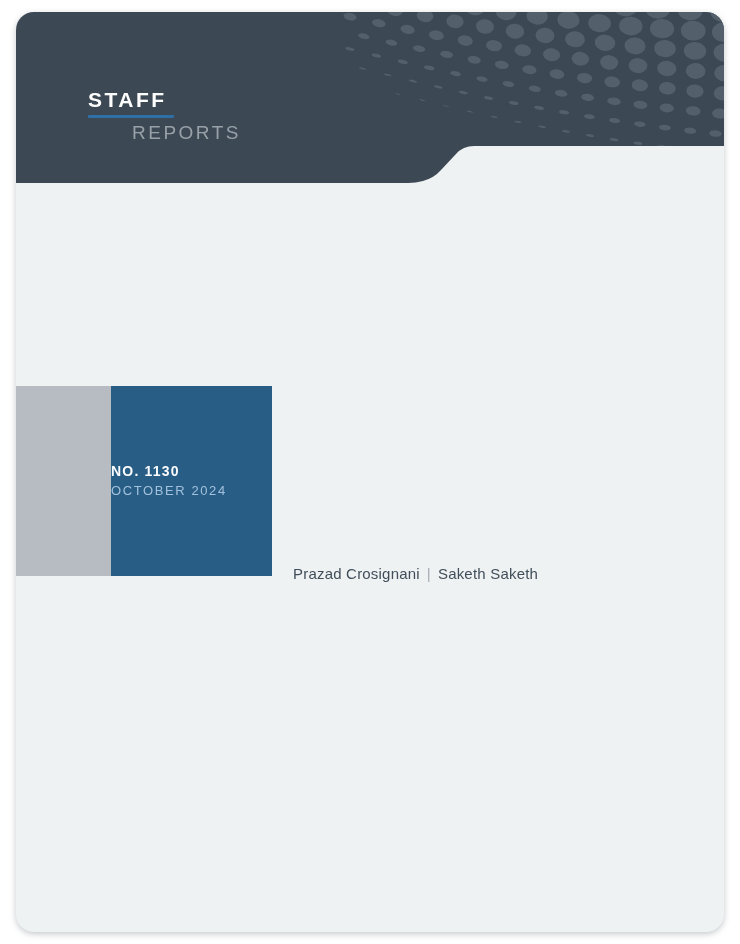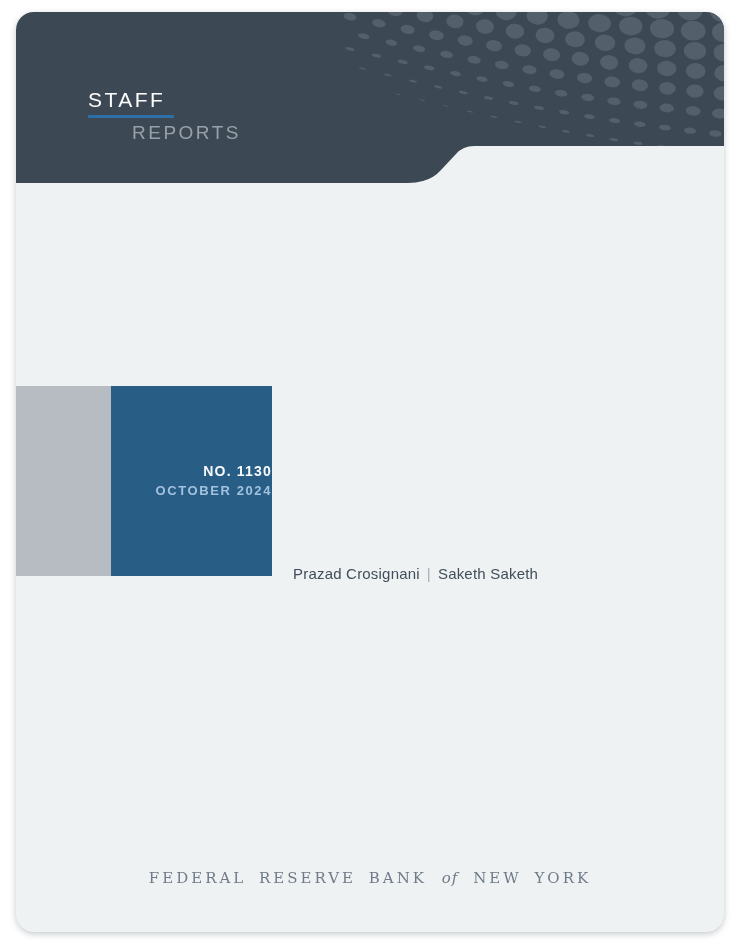--- a/index.html
+++ b/index.html
@@ -24,47 +24,47 @@
     font-family:"Liberation Sans",sans-serif;}
   .card{
     position:absolute;left:16px;top:12px;width:708px;height:920px;
     background:var(--card-bg,#eff2f3);
     border-radius:18px;overflow:hidden;
     box-shadow:0 2px 6px rgba(90,100,112,0.35);
   }
   .header-svg{position:absolute;left:0;top:0;display:block;}
   .brand{position:absolute;left:72px;top:77px;}
   .brand-staff{
-    color:var(--staff-color,#fdfdfd);font-size:21px;font-weight:normal;
+    color:var(--staff-color,#fdfdfd);font-size:21px;font-weight:bold;
     letter-spacing:2.5px;line-height:22px;
   }
   .brand-underline{
     width:86px;height:3px;background:var(--staff-underline,#2f6fa7);
     margin-top:4px;border-radius:1px;
   }
   .brand-reports{
     color:var(--reports-color,#99a1a8);font-size:19px;font-weight:400;
     letter-spacing:2.5px;margin-top:5px;line-height:20px;margin-left:44px;
   }
   .gray-box{
     position:absolute;left:0;top:374px;width:95px;height:190px;
     background:var(--gray-box,#b6bcc2);
   }
   .blue-box{
     position:absolute;left:95px;top:374px;width:161px;height:190px;
     background:var(--blue-box,#285d86);
-    display:flex;flex-direction:column;align-items:flex-end;justify-content:center;
+    display:flex;flex-direction:column;align-items:flex-start;justify-content:center;
     text-align:center;
   }
   .report-number{
     color:var(--number-color,#fafbfc);font-size:14px;font-weight:bold;
     letter-spacing:1.2px;line-height:17px;
   }
   .report-date{
-    color:var(--date-color,#a3c1dc);font-size:13px;font-weight:700;
+    color:var(--date-color,#a3c1dc);font-size:13px;font-weight:400;
     letter-spacing:1.6px;line-height:16px;margin-top:3px;
   }
   .title-block{
     position:absolute;left:275px;top:433px;width:420px;
     font-family:"DejaVu Serif",serif;
     color:var(--title-color,#3d4a57);
     font-size:30px;line-height:34px;font-weight:500;
   }
   .authors{
     position:absolute;left:277px;top:553px;
@@ -208,19 +208,14 @@
     <div class="report-date">OCTOBER 2024</div>
   </div>
 
   <div class="title-block">
   </div>
 
   <div class="authors">
     <span>Prazad Crosignani</span><span class="author-sep">|</span><span>Saketh Saketh</span>
   </div>
 
-  <div class="footer">
-    <span>FEDERAL RESERVE BANK</span>
-    <span class="of">of</span>
-    <span>NEW YORK</span>
-  </div>
 
 </div>
 
 </body></html>

